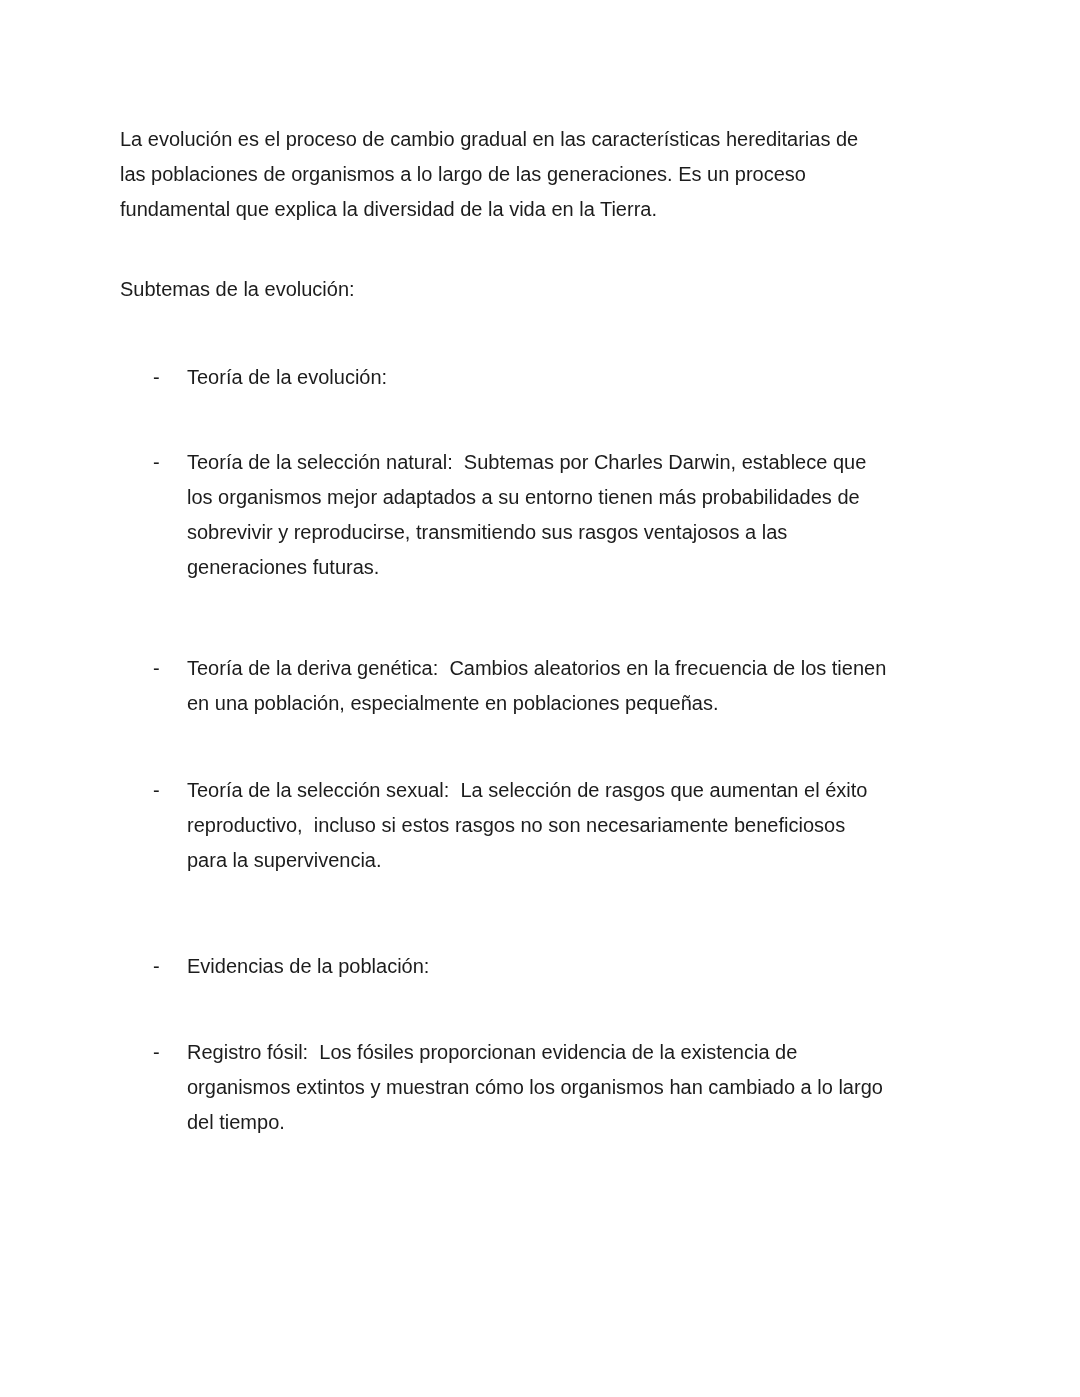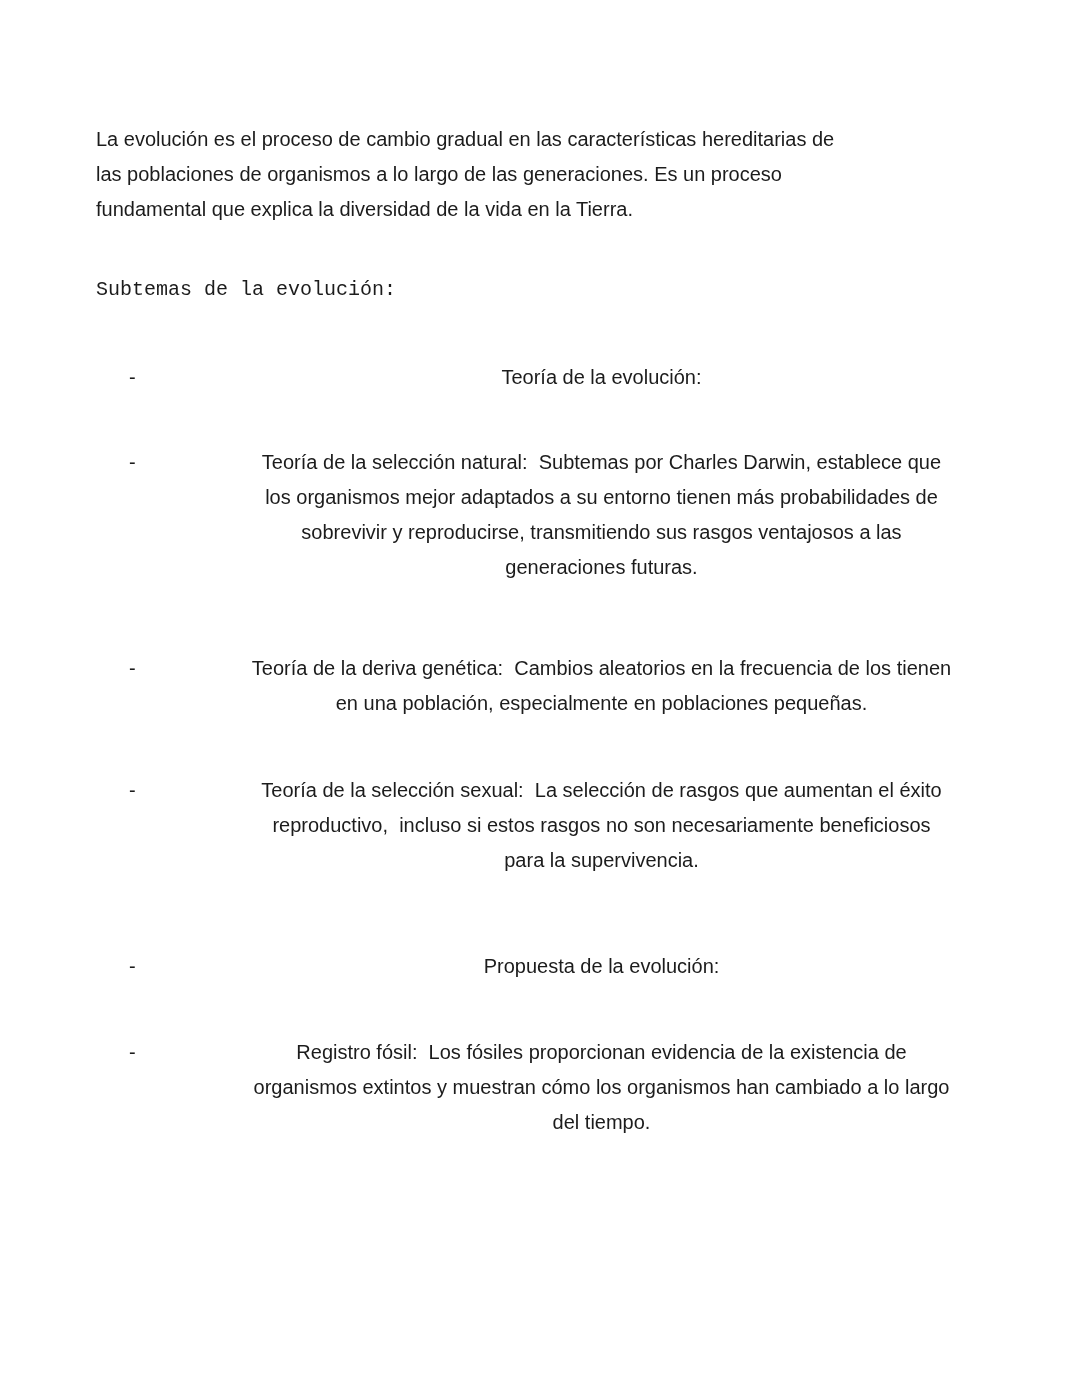--- a/index.html
+++ b/index.html
@@ -7,50 +7,48 @@
     width: 1080px;
     height: 1397px;
     background: #ffffff;
     font-family: "Liberation Sans", sans-serif;
     overflow: hidden;
   }
   .page {
     width: 1080px;
     height: 1397px;
     background: #ffffff;
-    padding: 122px 40px 0 96px;
+    padding: 122px 40px 0 120px;
     color: #1c1c1c;
     font-size: 20px;
     line-height: 35px;
   }
   .para {
     white-space: pre-wrap;
   }
   .section-heading {
     margin-top: 45px;
     white-space: pre-wrap;
-    font-family: Liberation Mono, monospace;
   }
   ul.subtopics {
     list-style: none;
     margin-top: 53px;
     margin-left: 33px;
   }
   ul.subtopics li {
     display: flex;
     align-items: flex-start;
   }
   ul.subtopics li .marker {
     flex: 0 0 34px;
     width: 34px;
   }
   ul.subtopics li .bullet-text {
     flex: 1 1 auto;
     white-space: pre-wrap;
-    text-align: center;
   }
   .gap-50 { margin-top: 50px; }
   .gap-51 { margin-top: 51px; }
   .gap-52 { margin-top: 52px; }
   .gap-66 { margin-top: 66px; }
   .gap-71 { margin-top: 71px; }
 </style>
 </head>
 <body>
 
@@ -85,21 +83,21 @@
 
     <li class="gap-52">
       <span class="marker">-</span>
       <span class="bullet-text">Teoría de la selección sexual:  La selección de rasgos que aumentan el éxito
 reproductivo,  incluso si estos rasgos no son necesariamente beneficiosos
 para la supervivencia.</span>
     </li>
 
     <li class="gap-71">
       <span class="marker">-</span>
-      <span class="bullet-text">Propuesta de la evolución:</span>
+      <span class="bullet-text">Evidencias de la población:</span>
     </li>
 
     <li class="gap-51">
       <span class="marker">-</span>
       <span class="bullet-text">Registro fósil:  Los fósiles proporcionan evidencia de la existencia de
 organismos extintos y muestran cómo los organismos han cambiado a lo largo
 del tiempo.</span>
     </li>
 
   </ul>

